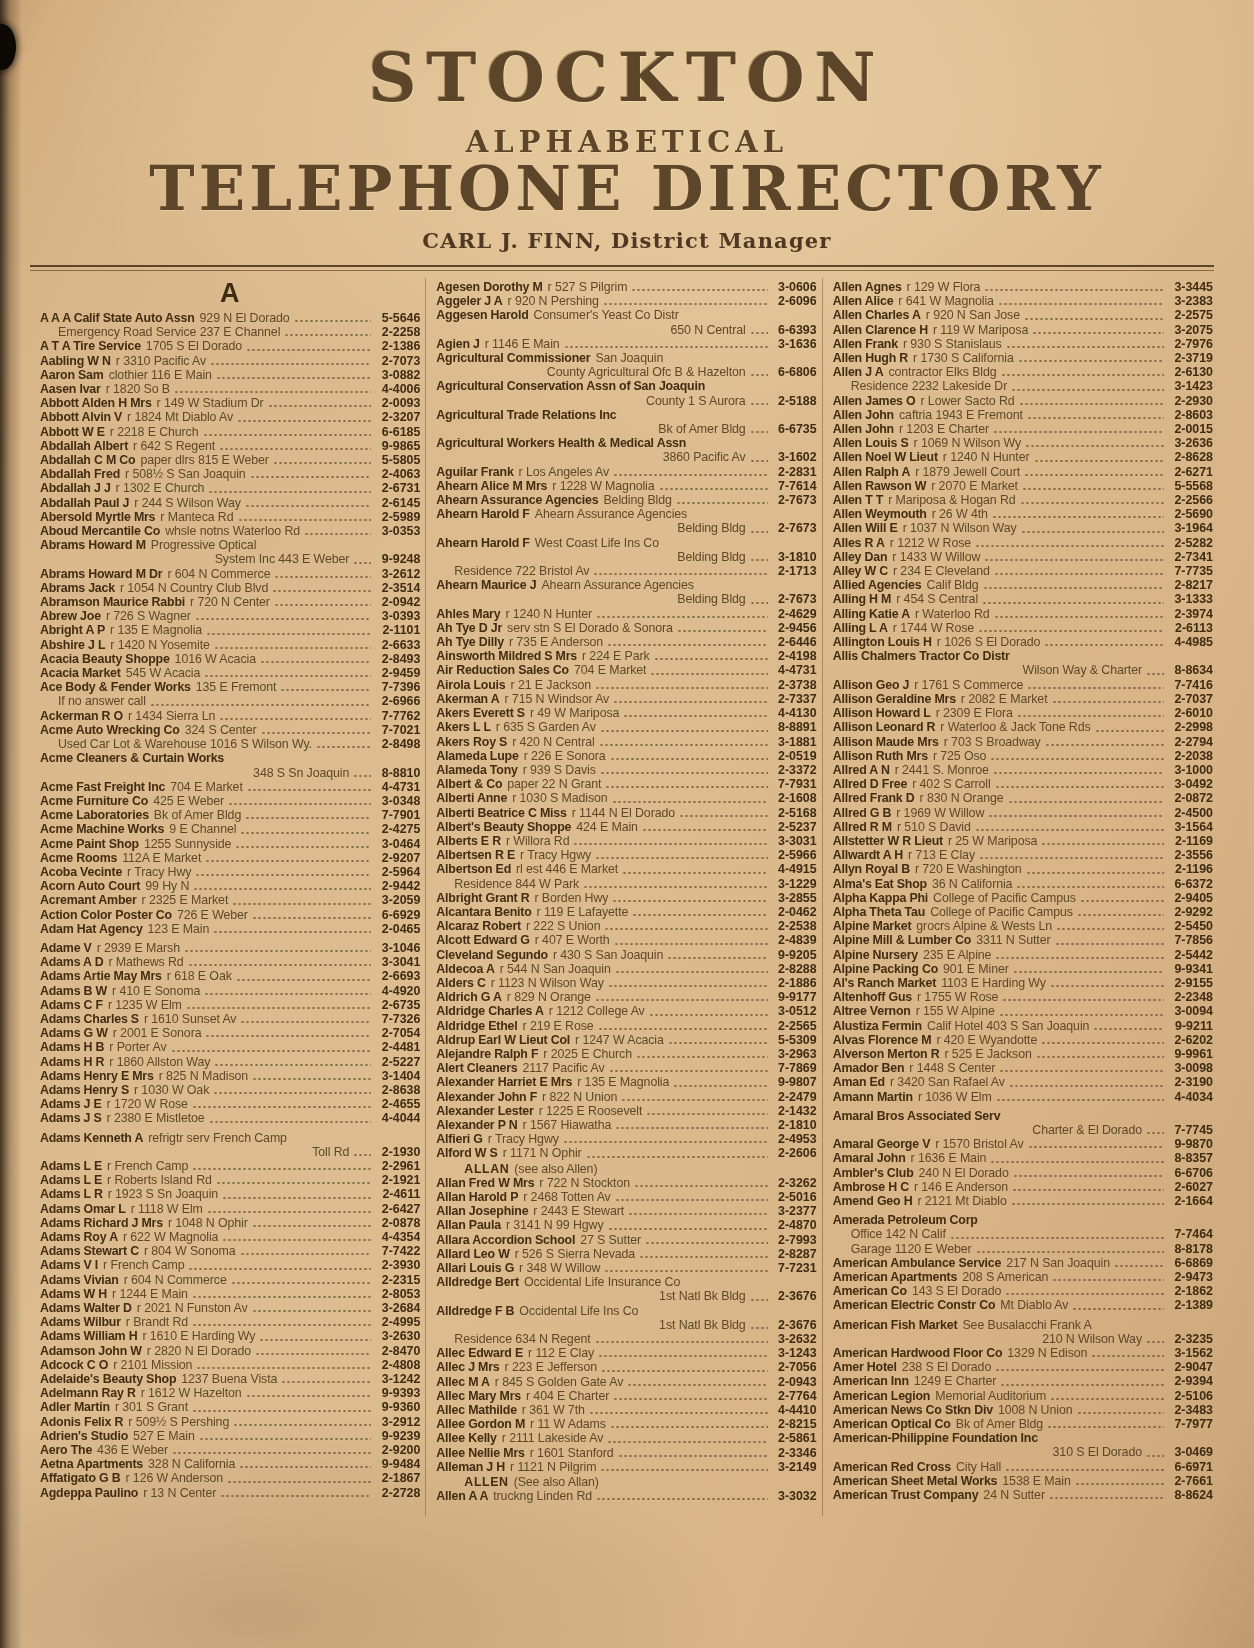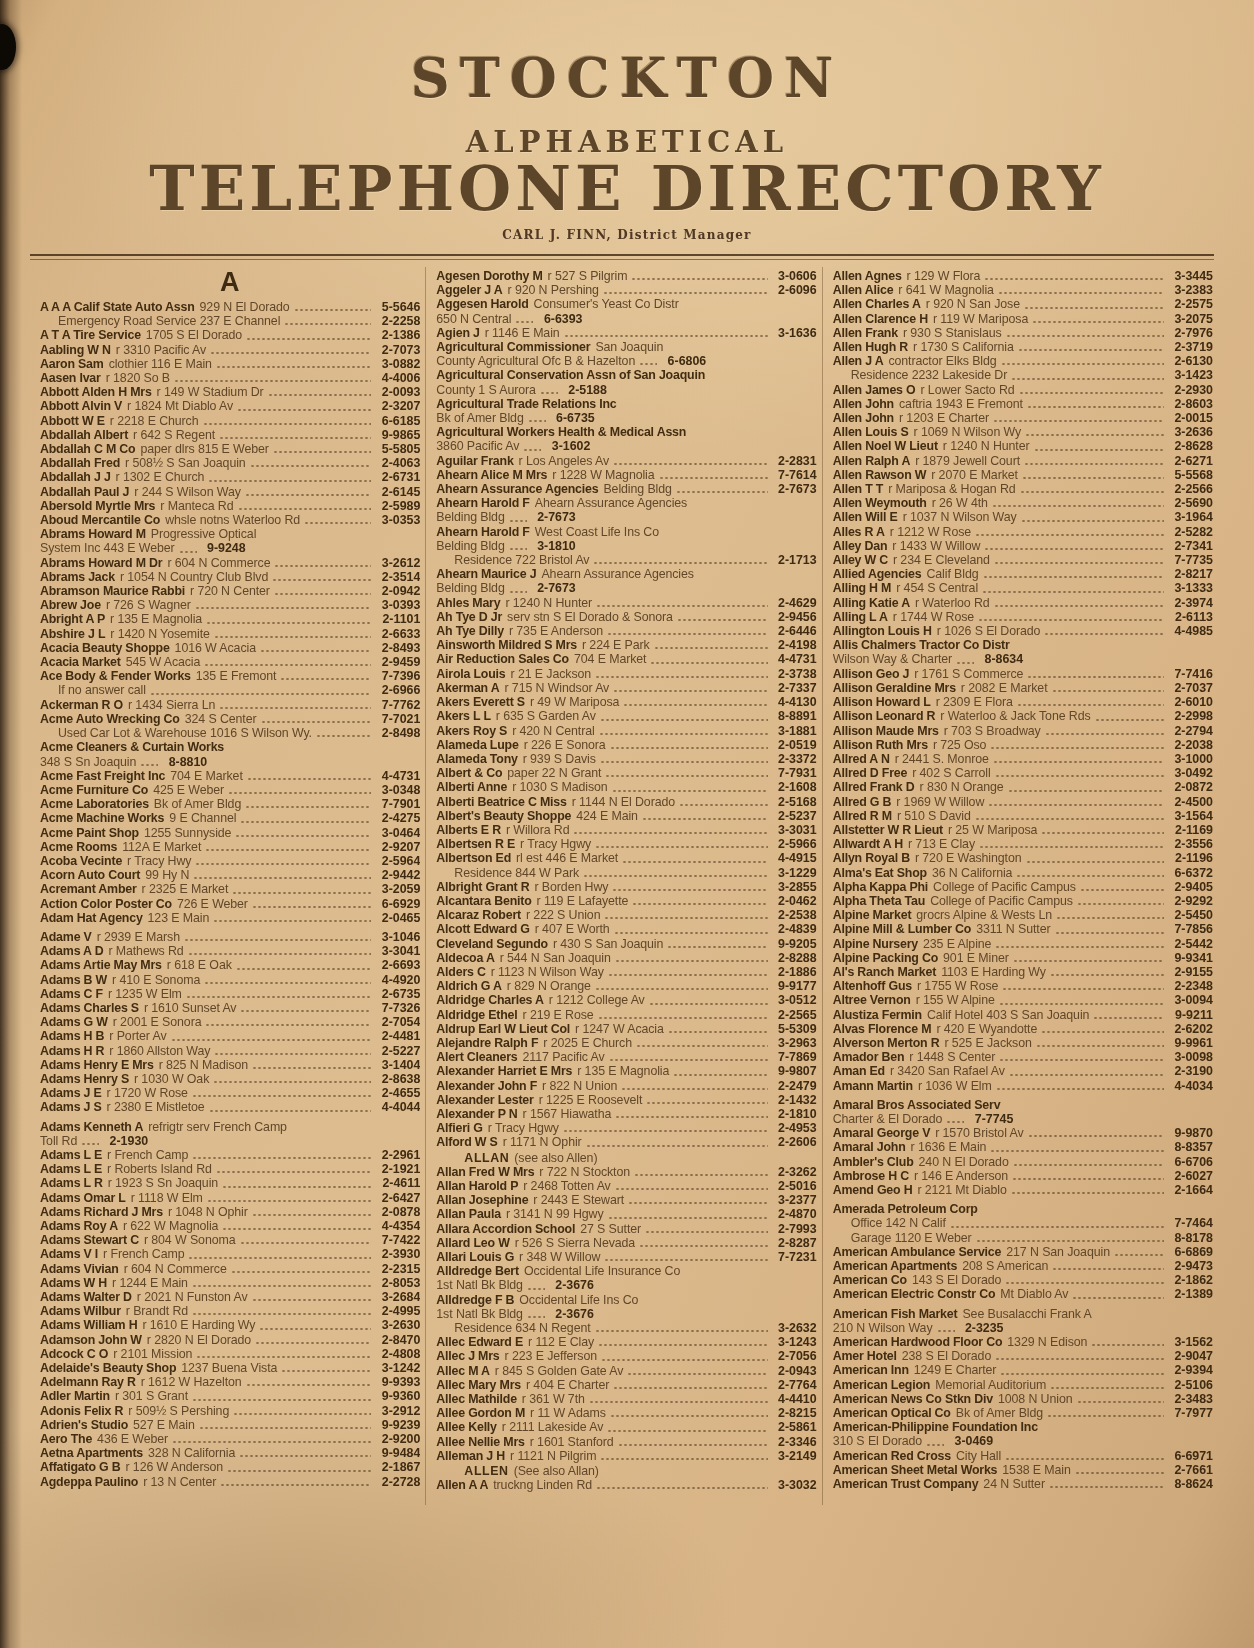--- a/index.html
+++ b/index.html
@@ -7,39 +7,39 @@
     background:
       radial-gradient(ellipse 900px 480px at 55% 7%, rgba(238,215,172,.55), rgba(238,215,172,0) 70%),
       radial-gradient(ellipse 700px 300px at 20% 98%, rgba(120,88,50,.25), rgba(120,88,50,0) 70%),
       linear-gradient(115deg,#c49f72 0%,#d4b080 3%,#d9b78a 12%,#ddbd90 45%,#d8b486 75%,#cda97b 94%,#bf9a6c 100%);
     font-family:"Liberation Sans",sans-serif;color:#4a3319;}
   .edge{position:absolute;left:0;top:0;bottom:0;width:22px;
     background:linear-gradient(90deg,rgba(30,18,8,.8),rgba(60,40,20,.3) 45%,rgba(60,40,20,0));pointer-events:none;}
   .notch{position:absolute;left:-12px;top:24px;width:28px;height:46px;background:#0d0a06;border-radius:50%;
     box-shadow:0 0 6px 2px rgba(13,10,6,.6);}
   header{text-align:center;padding-top:38px;color:#54391d;}
-  .title{font-family:"DejaVu Serif",serif;font-weight:700;font-size:54px;line-height:80px;letter-spacing:10px;margin:0;
+  .title{font-family:"DejaVu Serif",serif;font-weight:700;font-size:67px;line-height:80px;letter-spacing:10px;margin:0;
     color:#5d452a;text-shadow:1px 1px 0 rgba(246,226,186,.55),-1px -1px 0 rgba(80,55,25,.4);}
   .sub1{font-family:"DejaVu Serif",serif;font-weight:700;font-size:29px;line-height:44px;letter-spacing:5px;margin-top:2px;
     color:#5d452a;text-shadow:1px 1px 0 rgba(246,226,186,.5);}
   .sub2{font-family:"DejaVu Serif",serif;font-weight:700;font-size:61px;line-height:50px;letter-spacing:4px;
     color:#5d452a;text-shadow:1px 1px 0 rgba(246,226,186,.5);}
   .date{font-family:"DejaVu Serif",serif;font-weight:700;font-size:30px;line-height:34px;letter-spacing:2px;margin-top:8px;color:#543a1e;}
-  .manager{font-family:"DejaVu Serif",serif;font-weight:700;font-size:12px;letter-spacing:1.2px;margin-top:14px;color:#503823;}
+  .manager{font-family:"DejaVu Serif",serif;font-weight:700;font-size:21px;letter-spacing:1.2px;margin-top:14px;color:#503823;}
   .rule{margin:12px 40px 4px 30px;height:3px;border-top:2px solid rgba(62,40,16,.8);border-bottom:1px solid rgba(62,40,16,.55);}
   .cols{display:flex;align-items:flex-start;padding:3px 36px 0 30px;height:1238px;overflow:hidden;}
   .col{flex:1 1 0;min-width:0;height:100%;overflow:hidden;padding:2px 5px 0 10px;}
   .col + .col{border-left:1px solid rgba(95,65,35,.4);}
   .letter{text-align:center;font-size:27px;font-weight:800;line-height:27px;letter-spacing:1px;color:#3f2b12;margin-bottom:4px;}
   .row{display:flex;align-items:baseline;white-space:nowrap;overflow:hidden;line-height:14.2px;font-size:12.4px;color:#5a4125;}
   .row.gap{margin-top:5px;}
   .nm{font-weight:700;color:#422d12;margin-right:5px;letter-spacing:-.2px;}
   .dt{color:#604729;letter-spacing:-.1px;}
   .row.i{padding-left:18px;}
-  .row.t{justify-content:flex-start;}
+  .row.t{justify-content:flex-end;}
   .row.x{margin-top:1px;margin-left:28px;}
   .row.x .nm{letter-spacing:.6px;}
   .lead{flex:1 1 8px;min-width:8px;align-self:flex-end;height:4px;margin:0 2px 2px 4px;
     background-image:radial-gradient(circle,rgba(86,60,32,.6) 1px,transparent 1.35px);
     background-size:5px 4px;background-repeat:repeat-x;background-position:0 100%;}
   .lead.short{flex:0 0 18px;}
   .ph{font-weight:700;color:#3f2b12;min-width:47px;text-align:right;}
 </style>
 </head>
 <body>

